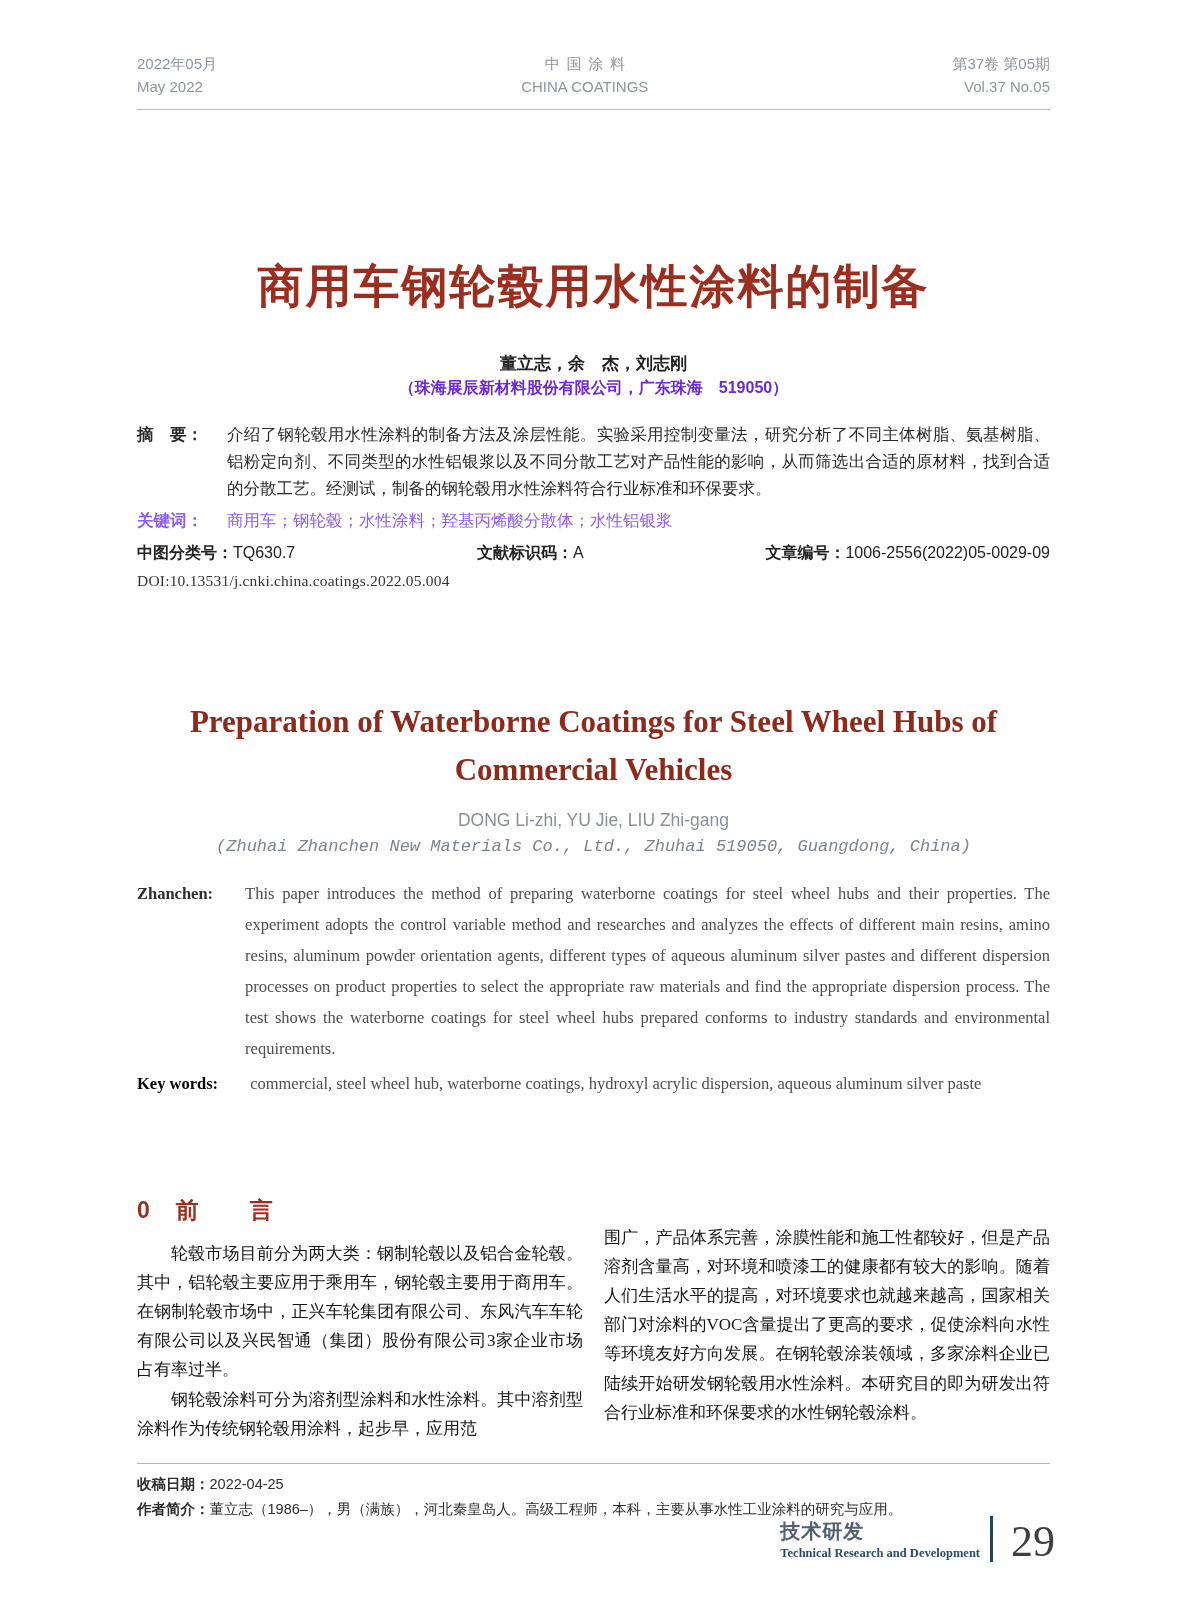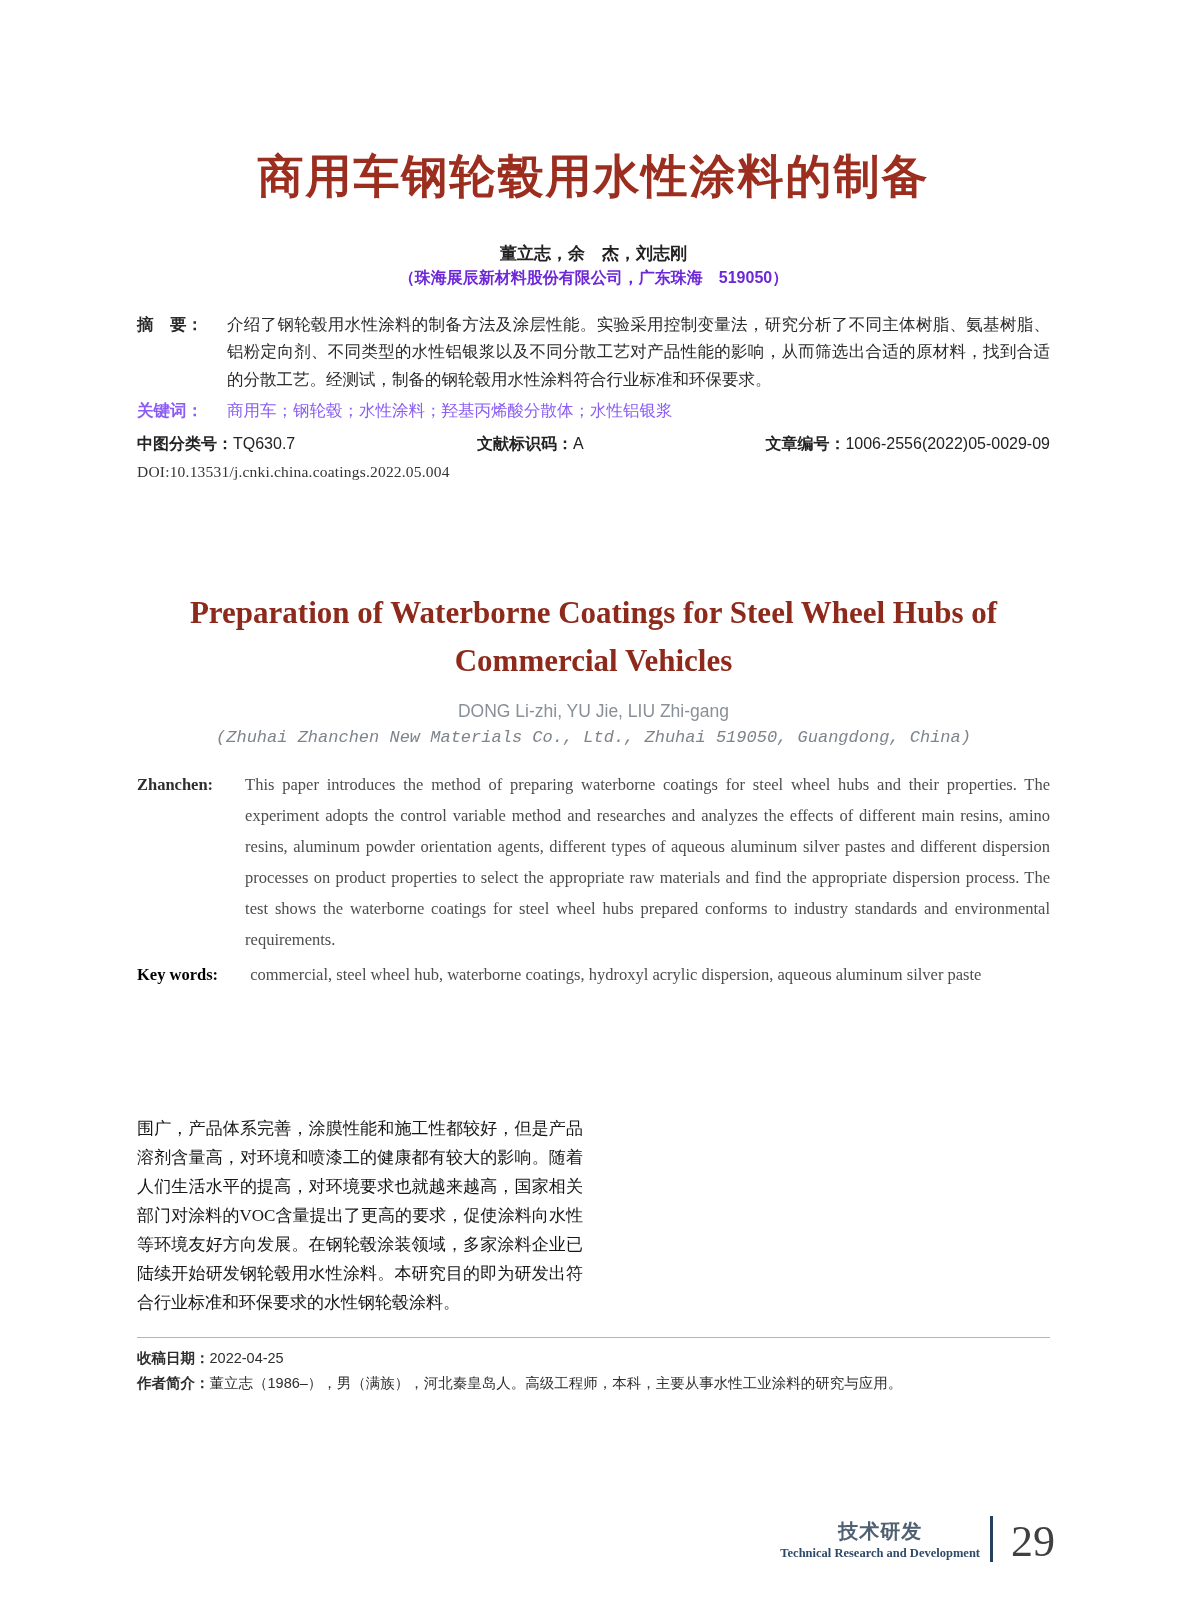--- a/index.html
+++ b/index.html
@@ -142,21 +142,21 @@
     font-family:"Liberation Sans", sans-serif;
     font-size:14.5px; line-height:1.72; color:#2e2e2e;
   }
   .footnote b { font-weight:bold; }
 
   
   .pfooter {
     position:absolute; right:132px; bottom:36px;
     display:flex; align-items:center;
   }
-  .pfooter .labels { text-align:center; margin-right:10px; }
+  .pfooter .labels { text-align:left; margin-right:10px; }
   .pfooter .sec-cn {
     font-family:"Liberation Sans", sans-serif;
     font-weight:bold; font-size:20px; color:#4e6072;
     letter-spacing:1px;
   }
   .pfooter .sec-en {
     font-family:"Liberation Serif", serif;
     font-weight:bold; font-size:12.5px; color:#2f4a68;
     margin-top:1px;
   }
@@ -167,20 +167,34 @@
     padding-top:6px;
     margin-left:8px;
   }
 </style>
 </head>
 <body>
 
 <div class="page">
   <div class="content">
 
+    <div class="jheader">
+      <div class="col left">
+        <span>2022年05月</span>
+        <span>May 2022</span>
+      </div>
+      <div class="col center">
+        <span class="journal-cn">中国涂料</span>
+        <span>CHINA COATINGS</span>
+      </div>
+      <div class="col right">
+        <span>第37卷 第05期</span>
+        <span>Vol.37  No.05</span>
+      </div>
+    </div>
 
     <h1 class="title-cn">商用车钢轮毂用水性涂料的制备</h1>
     <div class="authors-cn">董立志，余　杰，刘志刚</div>
     <div class="affil-cn">（珠海展辰新材料股份有限公司，广东珠海　519050）</div>
 
     <div class="abstract-cn hang">
       <span class="lbl">摘　要：</span>
       <span class="txt">介绍了钢轮毂用水性涂料的制备方法及涂层性能。实验采用控制变量法，研究分析了不同主体树脂、氨基树脂、铝粉定向剂、不同类型的水性铝银浆以及不同分散工艺对产品性能的影响，从而筛选出合适的原材料，找到合适的分散工艺。经测试，制备的钢轮毂用水性涂料符合行业标准和环保要求。</span>
     </div>
 
@@ -204,20 +218,27 @@
       <span class="lbl">Zhanchen:</span>
       <span class="txt">This paper introduces the method of preparing waterborne coatings for steel wheel hubs and their properties. The experiment adopts the control variable method and researches and analyzes the effects of different main resins, amino resins, aluminum powder orientation agents, different types of aqueous aluminum silver pastes and different dispersion processes on product properties to select the appropriate raw materials and find the appropriate dispersion process. The test shows the waterborne coatings for steel wheel hubs prepared conforms to industry standards and environmental requirements.</span>
     </div>
 
     <div class="keywords-en hang">
       <span class="lbl">Key words:</span>
       <span class="txt">commercial, steel wheel hub, waterborne coatings, hydroxyl acrylic dispersion, aqueous aluminum silver paste</span>
     </div>
 
     <div class="body-cols">
+      <div class="bcol left">
+        <div class="section-h">
+          <span class="num">0</span><span class="stitle">前　言</span>
+        </div>
+        <p class="ind">轮毂市场目前分为两大类：钢制轮毂以及铝合金轮毂。其中，铝轮毂主要应用于乘用车，钢轮毂主要用于商用车。在钢制轮毂市场中，正兴车轮集团有限公司、东风汽车车轮有限公司以及兴民智通（集团）股份有限公司3家企业市场占有率过半。</p>
+        <p class="ind">钢轮毂涂料可分为溶剂型涂料和水性涂料。其中溶剂型涂料作为传统钢轮毂用涂料，起步早，应用范</p>
+      </div>
       <div class="bcol right">
         <p>围广，产品体系完善，涂膜性能和施工性都较好，但是产品溶剂含量高，对环境和喷漆工的健康都有较大的影响。随着人们生活水平的提高，对环境要求也就越来越高，国家相关部门对涂料的VOC含量提出了更高的要求，促使涂料向水性等环境友好方向发展。在钢轮毂涂装领域，多家涂料企业已陆续开始研发钢轮毂用水性涂料。本研究目的即为研发出符合行业标准和环保要求的水性钢轮毂涂料。</p>
       </div>
     </div>
 
     <div class="footnote">
       <div><b>收稿日期：</b><span>2022-04-25</span></div>
       <div><b>作者简介：</b><span>董立志（1986–），男（满族），河北秦皇岛人。高级工程师，本科，主要从事水性工业涂料的研究与应用。</span></div>
     </div>
   </div>

